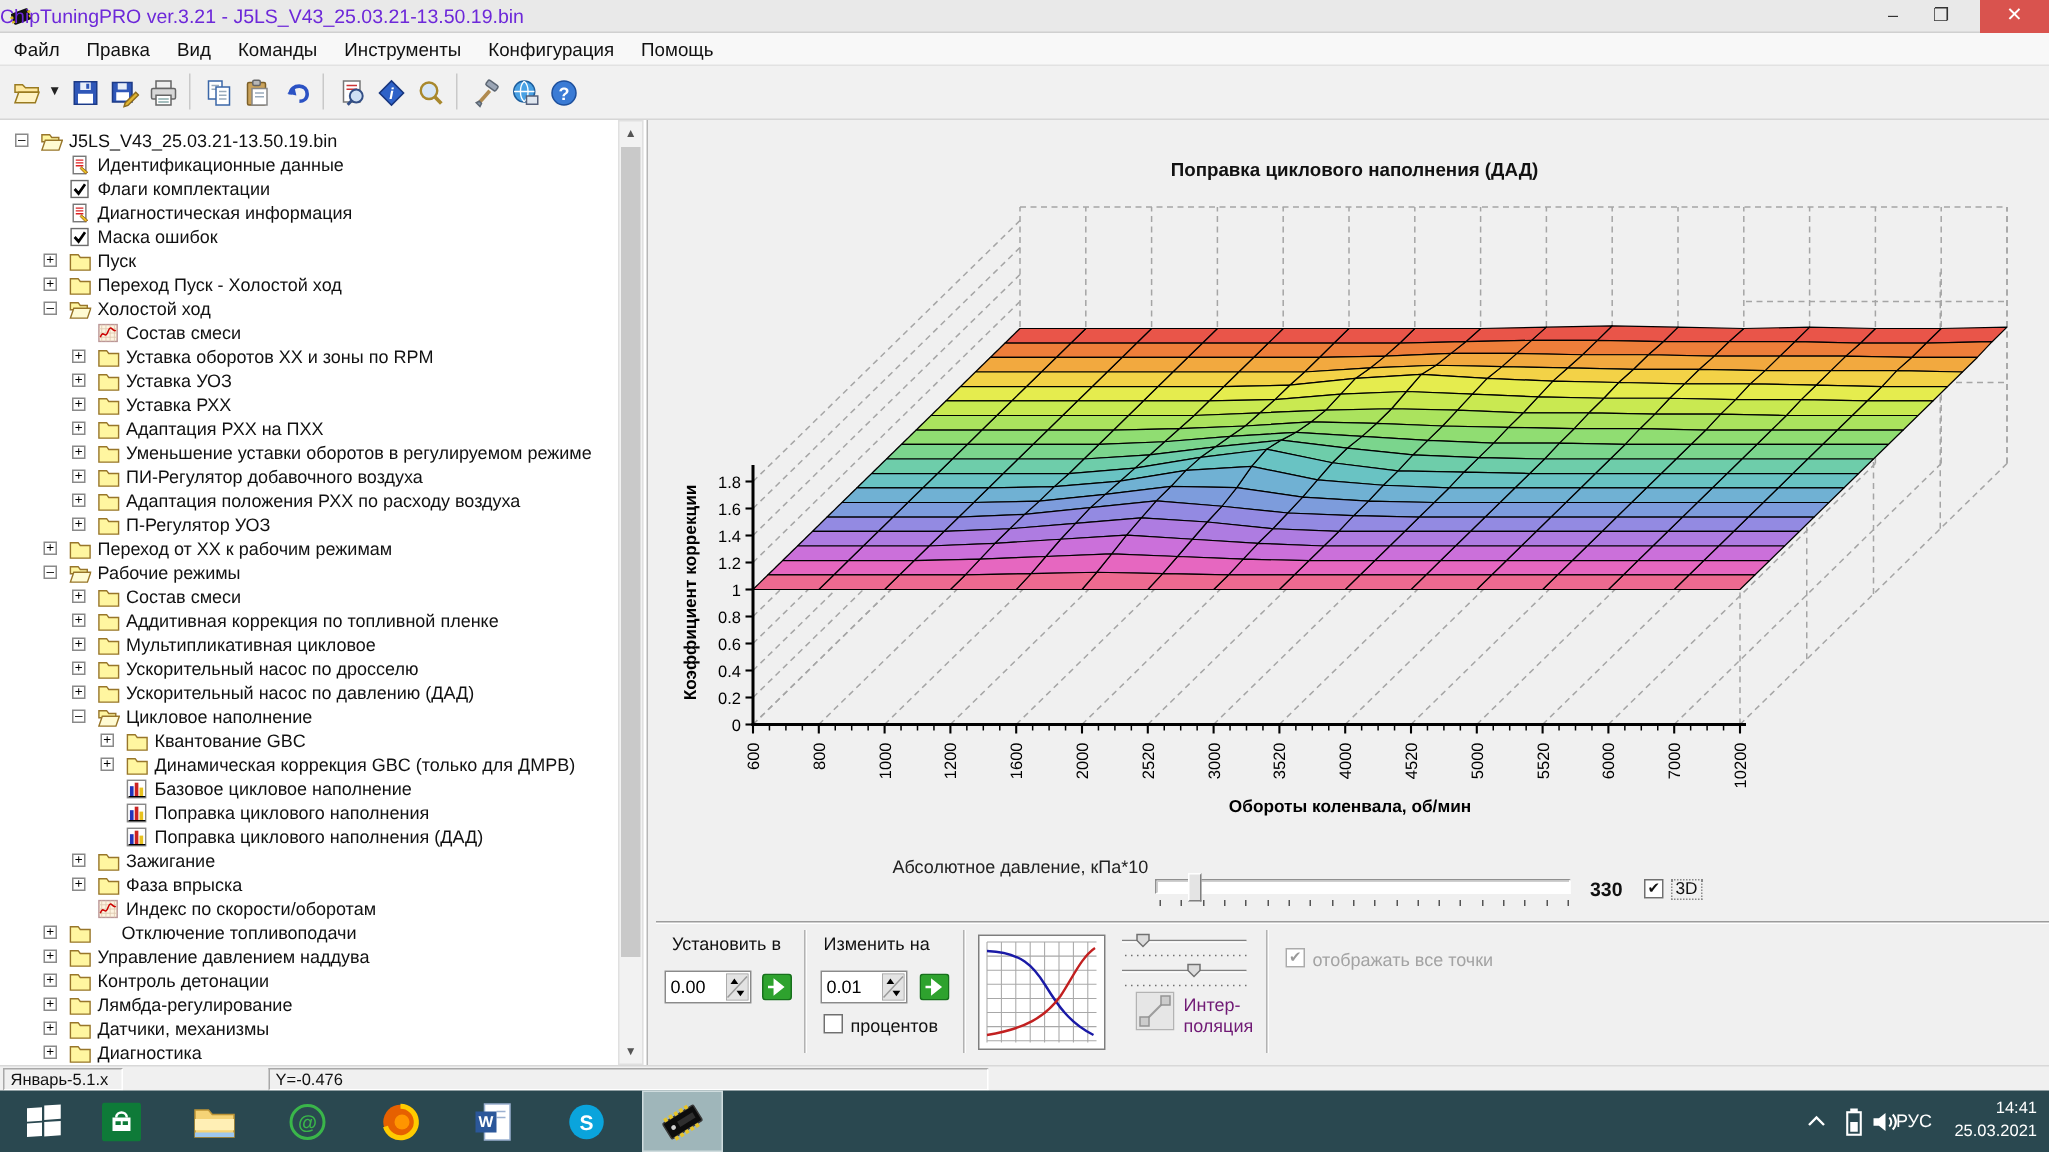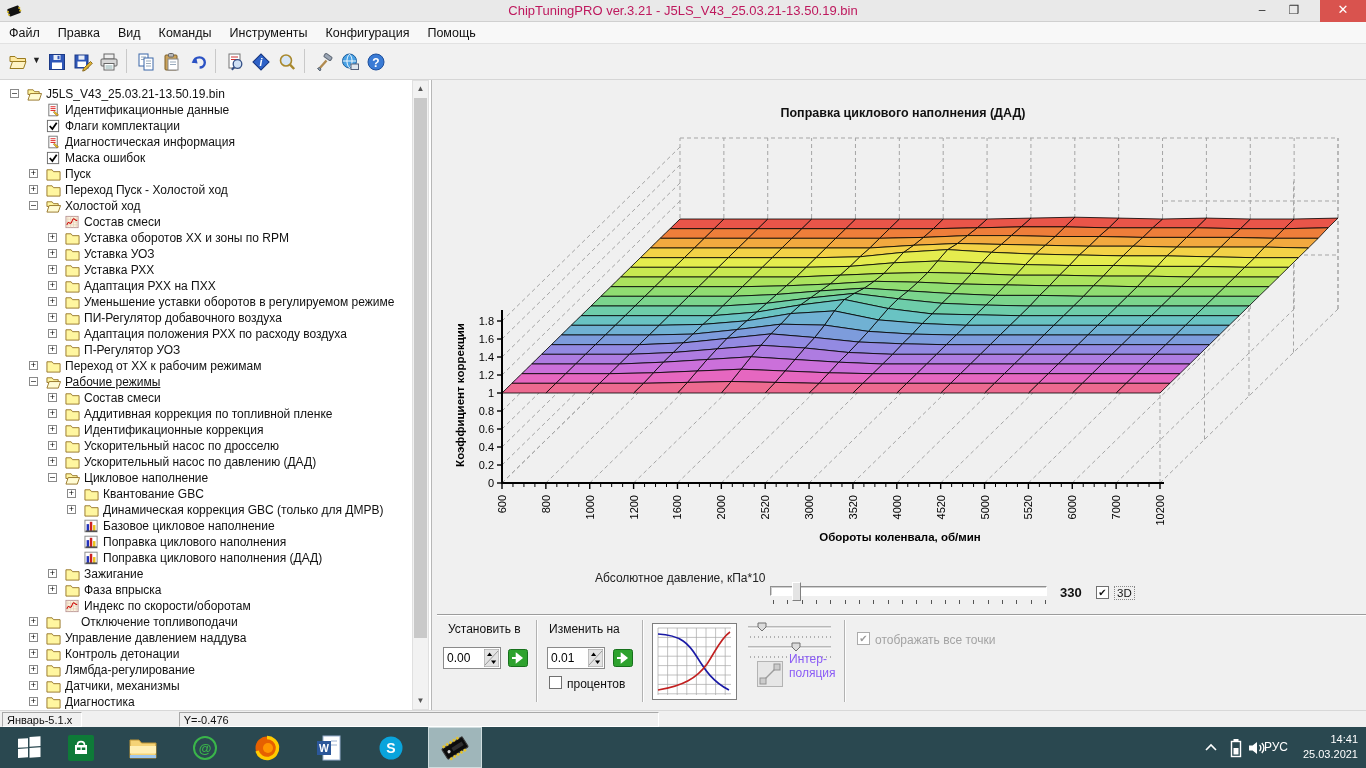--- a/index.html
+++ b/index.html
@@ -2,21 +2,21 @@
 <html><head>
 <meta charset="utf-8">
 <style>
   * { margin:0; padding:0; box-sizing:border-box; }
   html,body { width:1366px; height:768px; overflow:hidden; background:#f0f0f0;
     font-family:"Liberation Sans", sans-serif; font-size:12px; color:#111; }
   
   #titlebar { position:absolute; left:0; top:0; width:1366px; height:22px; background:#e9e9e9;
     border-bottom:1px solid #d0d0d0; }
   #app-icon { position:absolute; left:6px; top:3px; width:16px; height:16px; }
-  #title-text { position:absolute; left:0; right:0; top:3px; text-align:center; font-size:13px; color:#be185d; }
+  #title-text { position:absolute; left:0; right:0; top:3px; text-align:left; font-size:13px; color:#6d28d9; }
   .win-btn { position:absolute; top:0; height:22px; text-align:center; line-height:20px; font-size:12px; color:#333; }
   #btn-min { right:90px; width:28px; }
   #btn-max { right:58px; width:28px; }
   #btn-close { right:0; width:46px; background:#d9534e; color:#fff; font-size:13px; }
   
   #menubar { position:absolute; left:0; top:22px; width:1366px; height:22px; background:#f8f8f8; border-bottom:1px solid #e2e2e2; }
   .menu-item { display:inline-block; padding:4px 9px 3px 9px; font-size:12.5px; }
   
   #toolbar { position:absolute; left:0; top:44px; width:1366px; height:36px; background:#f1f1f1; border-bottom:1px solid #d6d6d6; padding:4px 0 0 4px; }
   .tb-btn { display:inline-block; vertical-align:top; width:26px; height:26px; padding:3px; border:1px solid transparent; border-radius:2px; }
@@ -56,21 +56,21 @@
     box-shadow:inset 0 1px 0 #9c9c9c, inset 0 2px 0 #ffffff; }
   .bp-sep { position:absolute; top:6px; height:82px; width:2px; border-left:1px solid #b2b2b2; border-right:1px solid #fdfdfd; }
   .bp-label { position:absolute; font-size:12px; }
   .spinbox { position:absolute; width:58px; height:22px; background:#fff; border:1px solid #8a8a8a; }
   .spin-val { position:absolute; left:3px; top:3px; width:36px; border:none; font-size:12px; font-family:"Liberation Sans",sans-serif; background:#fff; }
   .spin-btn { position:absolute; right:1px; top:1px; width:15px; height:18px; }
   .green-btn { position:absolute; width:20px; height:18px; }
   .gray-text { color:#a3a3a3; }
   #graph-btn { position:absolute; left:215px; top:9px; width:85px; height:77px; background:#fff; border:1px solid #7e7e7e; }
   #interp-icon { position:absolute; left:320px; top:47px; width:26px; height:26px; }
-  #interp-label { position:absolute; left:352px; top:38px; font-size:12px; color:#8b5cf6; line-height:14px; }
+  #interp-label { position:absolute; left:352px; top:49px; font-size:12px; color:#701a75; line-height:14px; }
   
   #statusbar { position:absolute; left:0; bottom:41px; width:1366px; height:17px; background:#f0f0f0; border-top:1px solid #d8d8d8; }
   .st-cell { display:inline-block; vertical-align:top; height:15px; margin:1px 0 0 2px; padding:1px 5px 0 4px; font-size:11px;
     border:1px solid; border-color:#a8a8a8 #fff #fff #a8a8a8; }
   
   #taskbar { position:absolute; left:0; bottom:0; width:1366px; height:41px; background:#2a4850; }
   .tb-app { position:absolute; top:0; height:41px; width:50px; }
   .tb-app svg, .tb-app div.ic { position:absolute; left:50%; top:50%; transform:translate(-50%,-50%); }
   #app-active { background:#9fb6ba; border:1px solid #cfdcde; }
   .tray-item { position:absolute; top:0; height:41px; }
@@ -296,42 +296,42 @@
             <path d="M1 2.5h5.5l1.5 2H15v9H1z" fill="#fff6a0" stroke="#98762a"></path>
           </svg></span>
         <span class="tw-label" style="left: 65px;">Переход от ХХ к рабочим режимам</span>
       </div>
       <div class="tree-row">
         <span class="tw-exp" style="left: 29px;">–</span>
         <span class="tw-icon" style="left: 46px;"><svg width="15" height="14" viewBox="0 0 16 14">
             <path d="M1 2.5h5.5l1.5 2H13v3H1z" fill="#fff6a0" stroke="#98762a"></path>
             <path d="M3.4 6.5H15.5l-2.4 7H1z" fill="#fffbd2" stroke="#98762a"></path>
           </svg></span>
-        <span class="tw-label" style="left: 65px; text-decoration: underline;">Рабочие режимы</span>
+        <span class="tw-label" style="left: 65px;">Рабочие режимы</span>
       </div>
       <div class="tree-row">
         <span class="tw-exp" style="left: 48px;">+</span>
         <span class="tw-icon" style="left: 65px;"><svg width="15" height="14" viewBox="0 0 16 14">
             <path d="M1 2.5h5.5l1.5 2H15v9H1z" fill="#fff6a0" stroke="#98762a"></path>
           </svg></span>
         <span class="tw-label" style="left: 84px;">Состав смеси</span>
       </div>
       <div class="tree-row">
         <span class="tw-exp" style="left: 48px;">+</span>
         <span class="tw-icon" style="left: 65px;"><svg width="15" height="14" viewBox="0 0 16 14">
             <path d="M1 2.5h5.5l1.5 2H15v9H1z" fill="#fff6a0" stroke="#98762a"></path>
           </svg></span>
         <span class="tw-label" style="left: 84px;">Аддитивная коррекция по топливной пленке</span>
       </div>
       <div class="tree-row">
         <span class="tw-exp" style="left: 48px;">+</span>
         <span class="tw-icon" style="left: 65px;"><svg width="15" height="14" viewBox="0 0 16 14">
             <path d="M1 2.5h5.5l1.5 2H15v9H1z" fill="#fff6a0" stroke="#98762a"></path>
           </svg></span>
-        <span class="tw-label" style="left: 84px;">Идентификационные коррекция</span>
+        <span class="tw-label" style="left: 84px;">Мультипликативная цикловое</span>
       </div>
       <div class="tree-row">
         <span class="tw-exp" style="left: 48px;">+</span>
         <span class="tw-icon" style="left: 65px;"><svg width="15" height="14" viewBox="0 0 16 14">
             <path d="M1 2.5h5.5l1.5 2H15v9H1z" fill="#fff6a0" stroke="#98762a"></path>
           </svg></span>
         <span class="tw-label" style="left: 84px;">Ускорительный насос по дросселю</span>
       </div>
       <div class="tree-row">
         <span class="tw-exp" style="left: 48px;">+</span>

